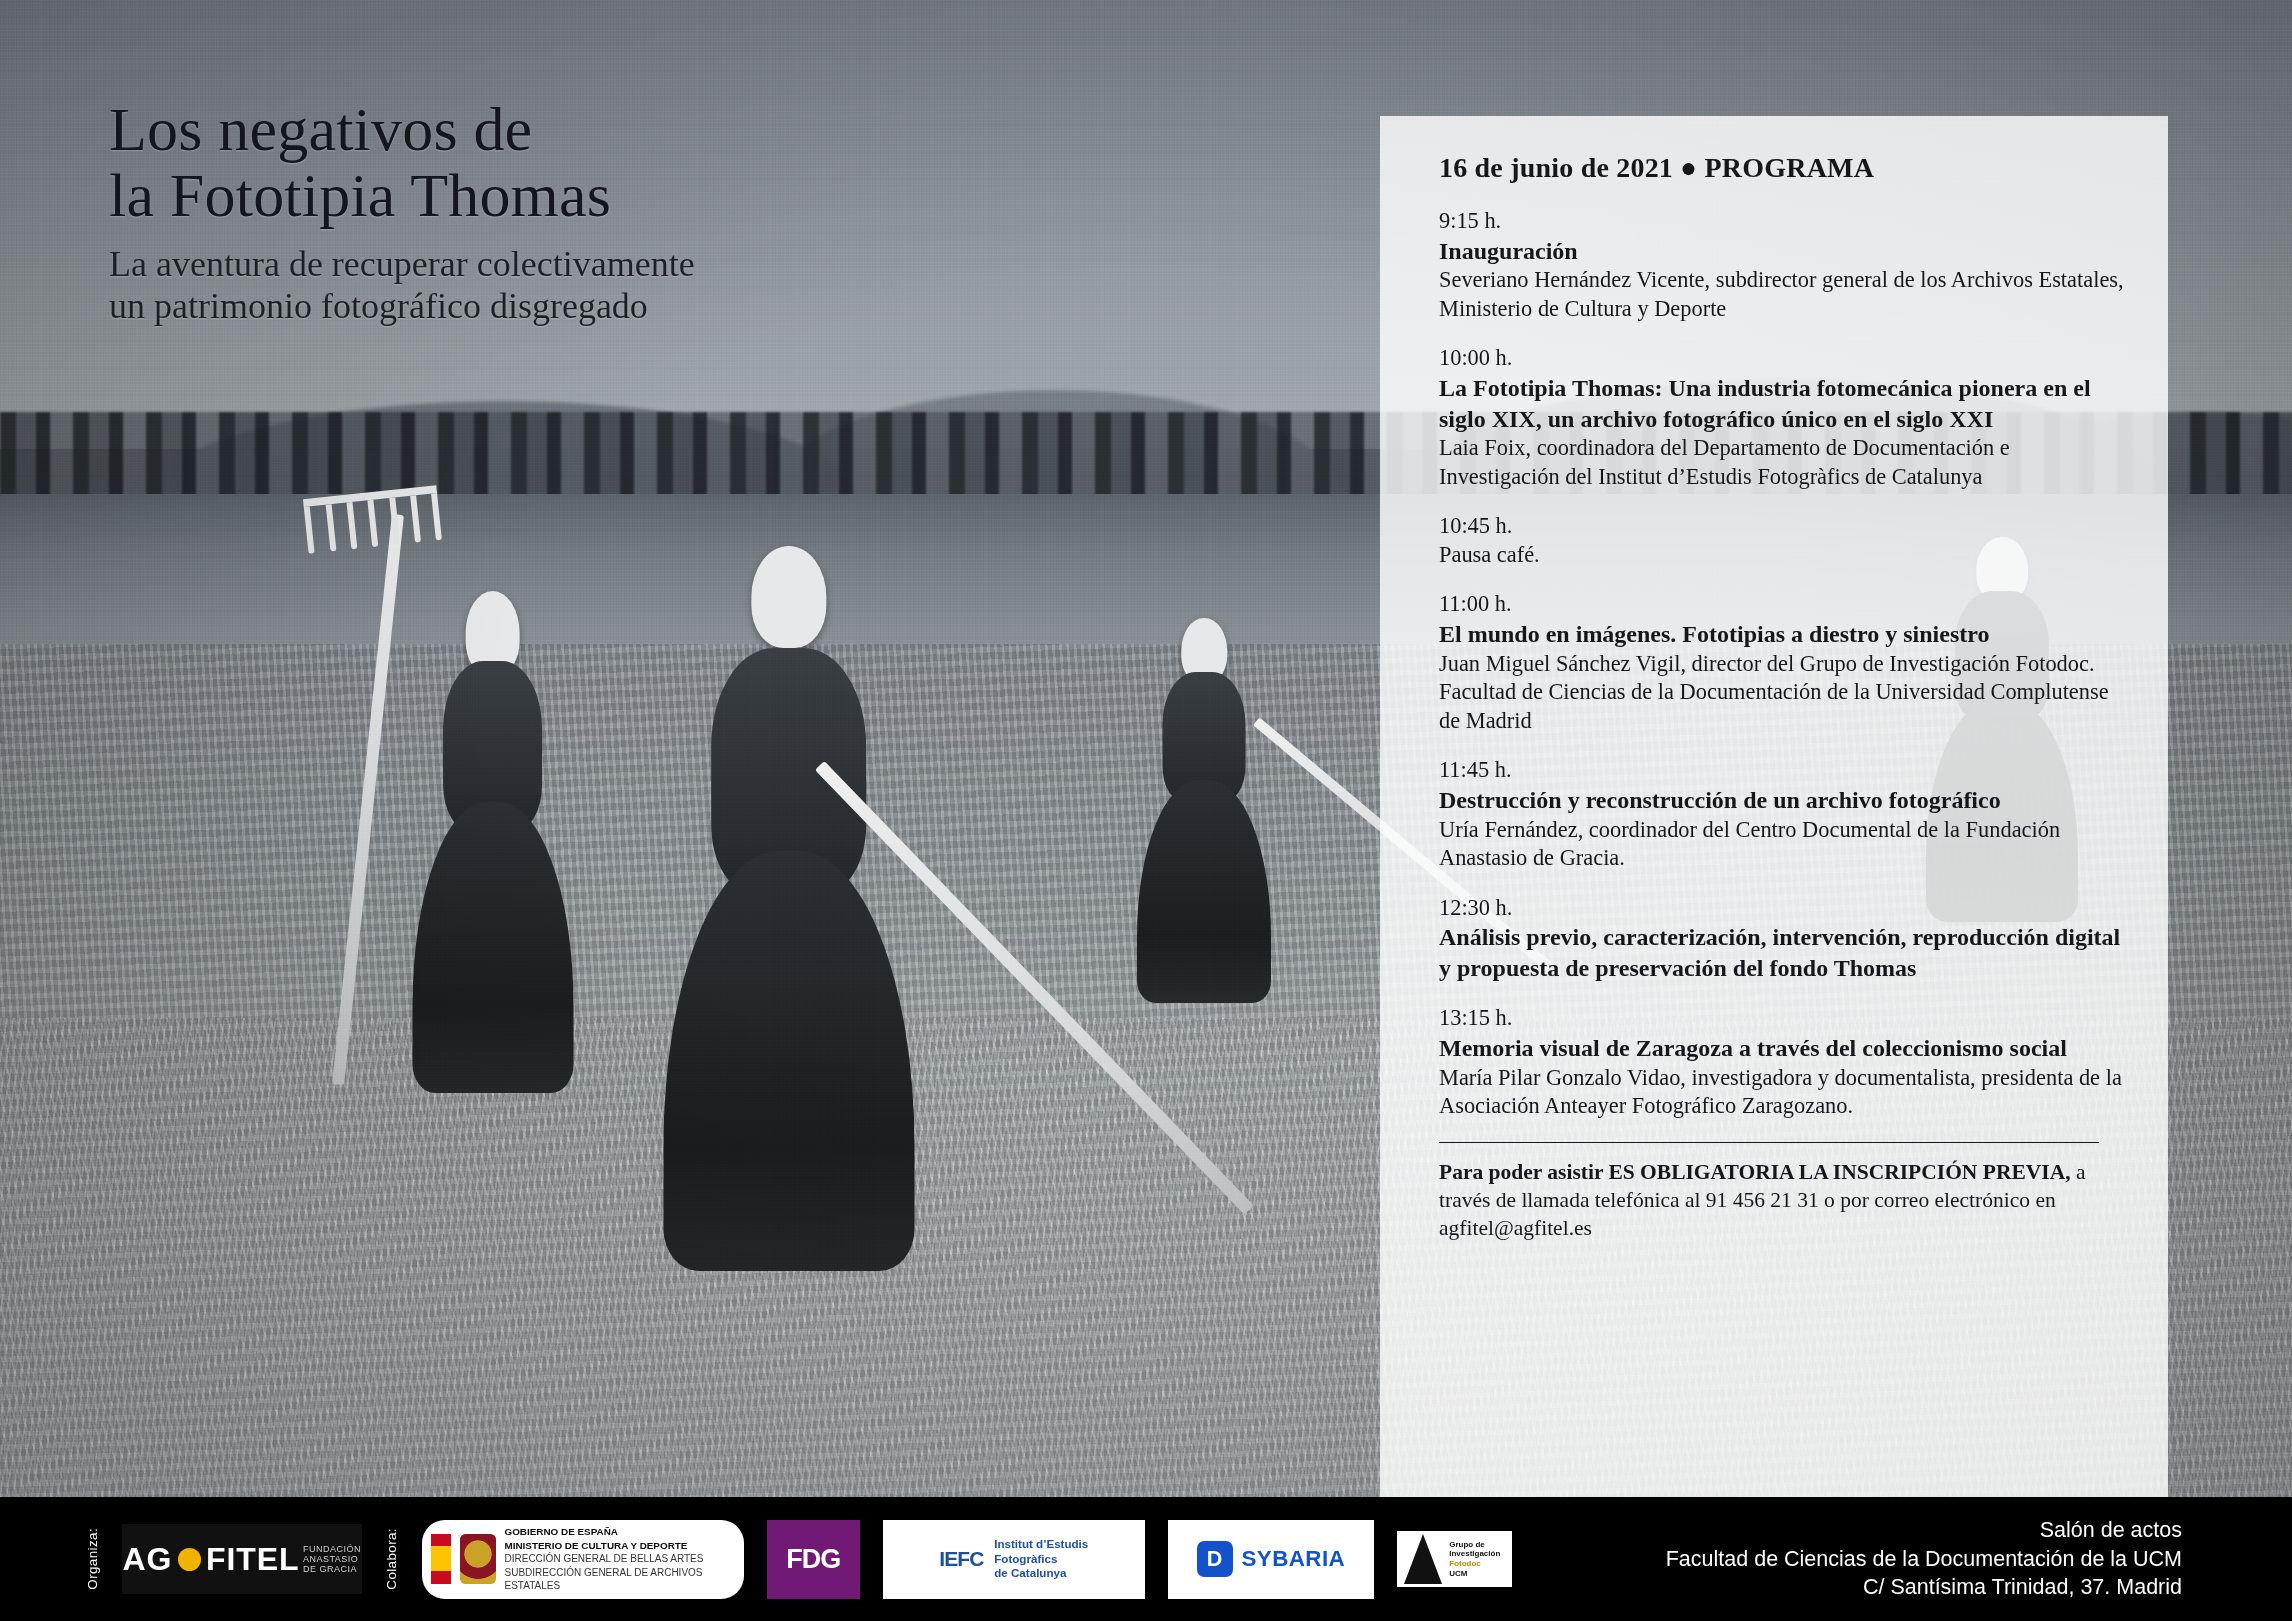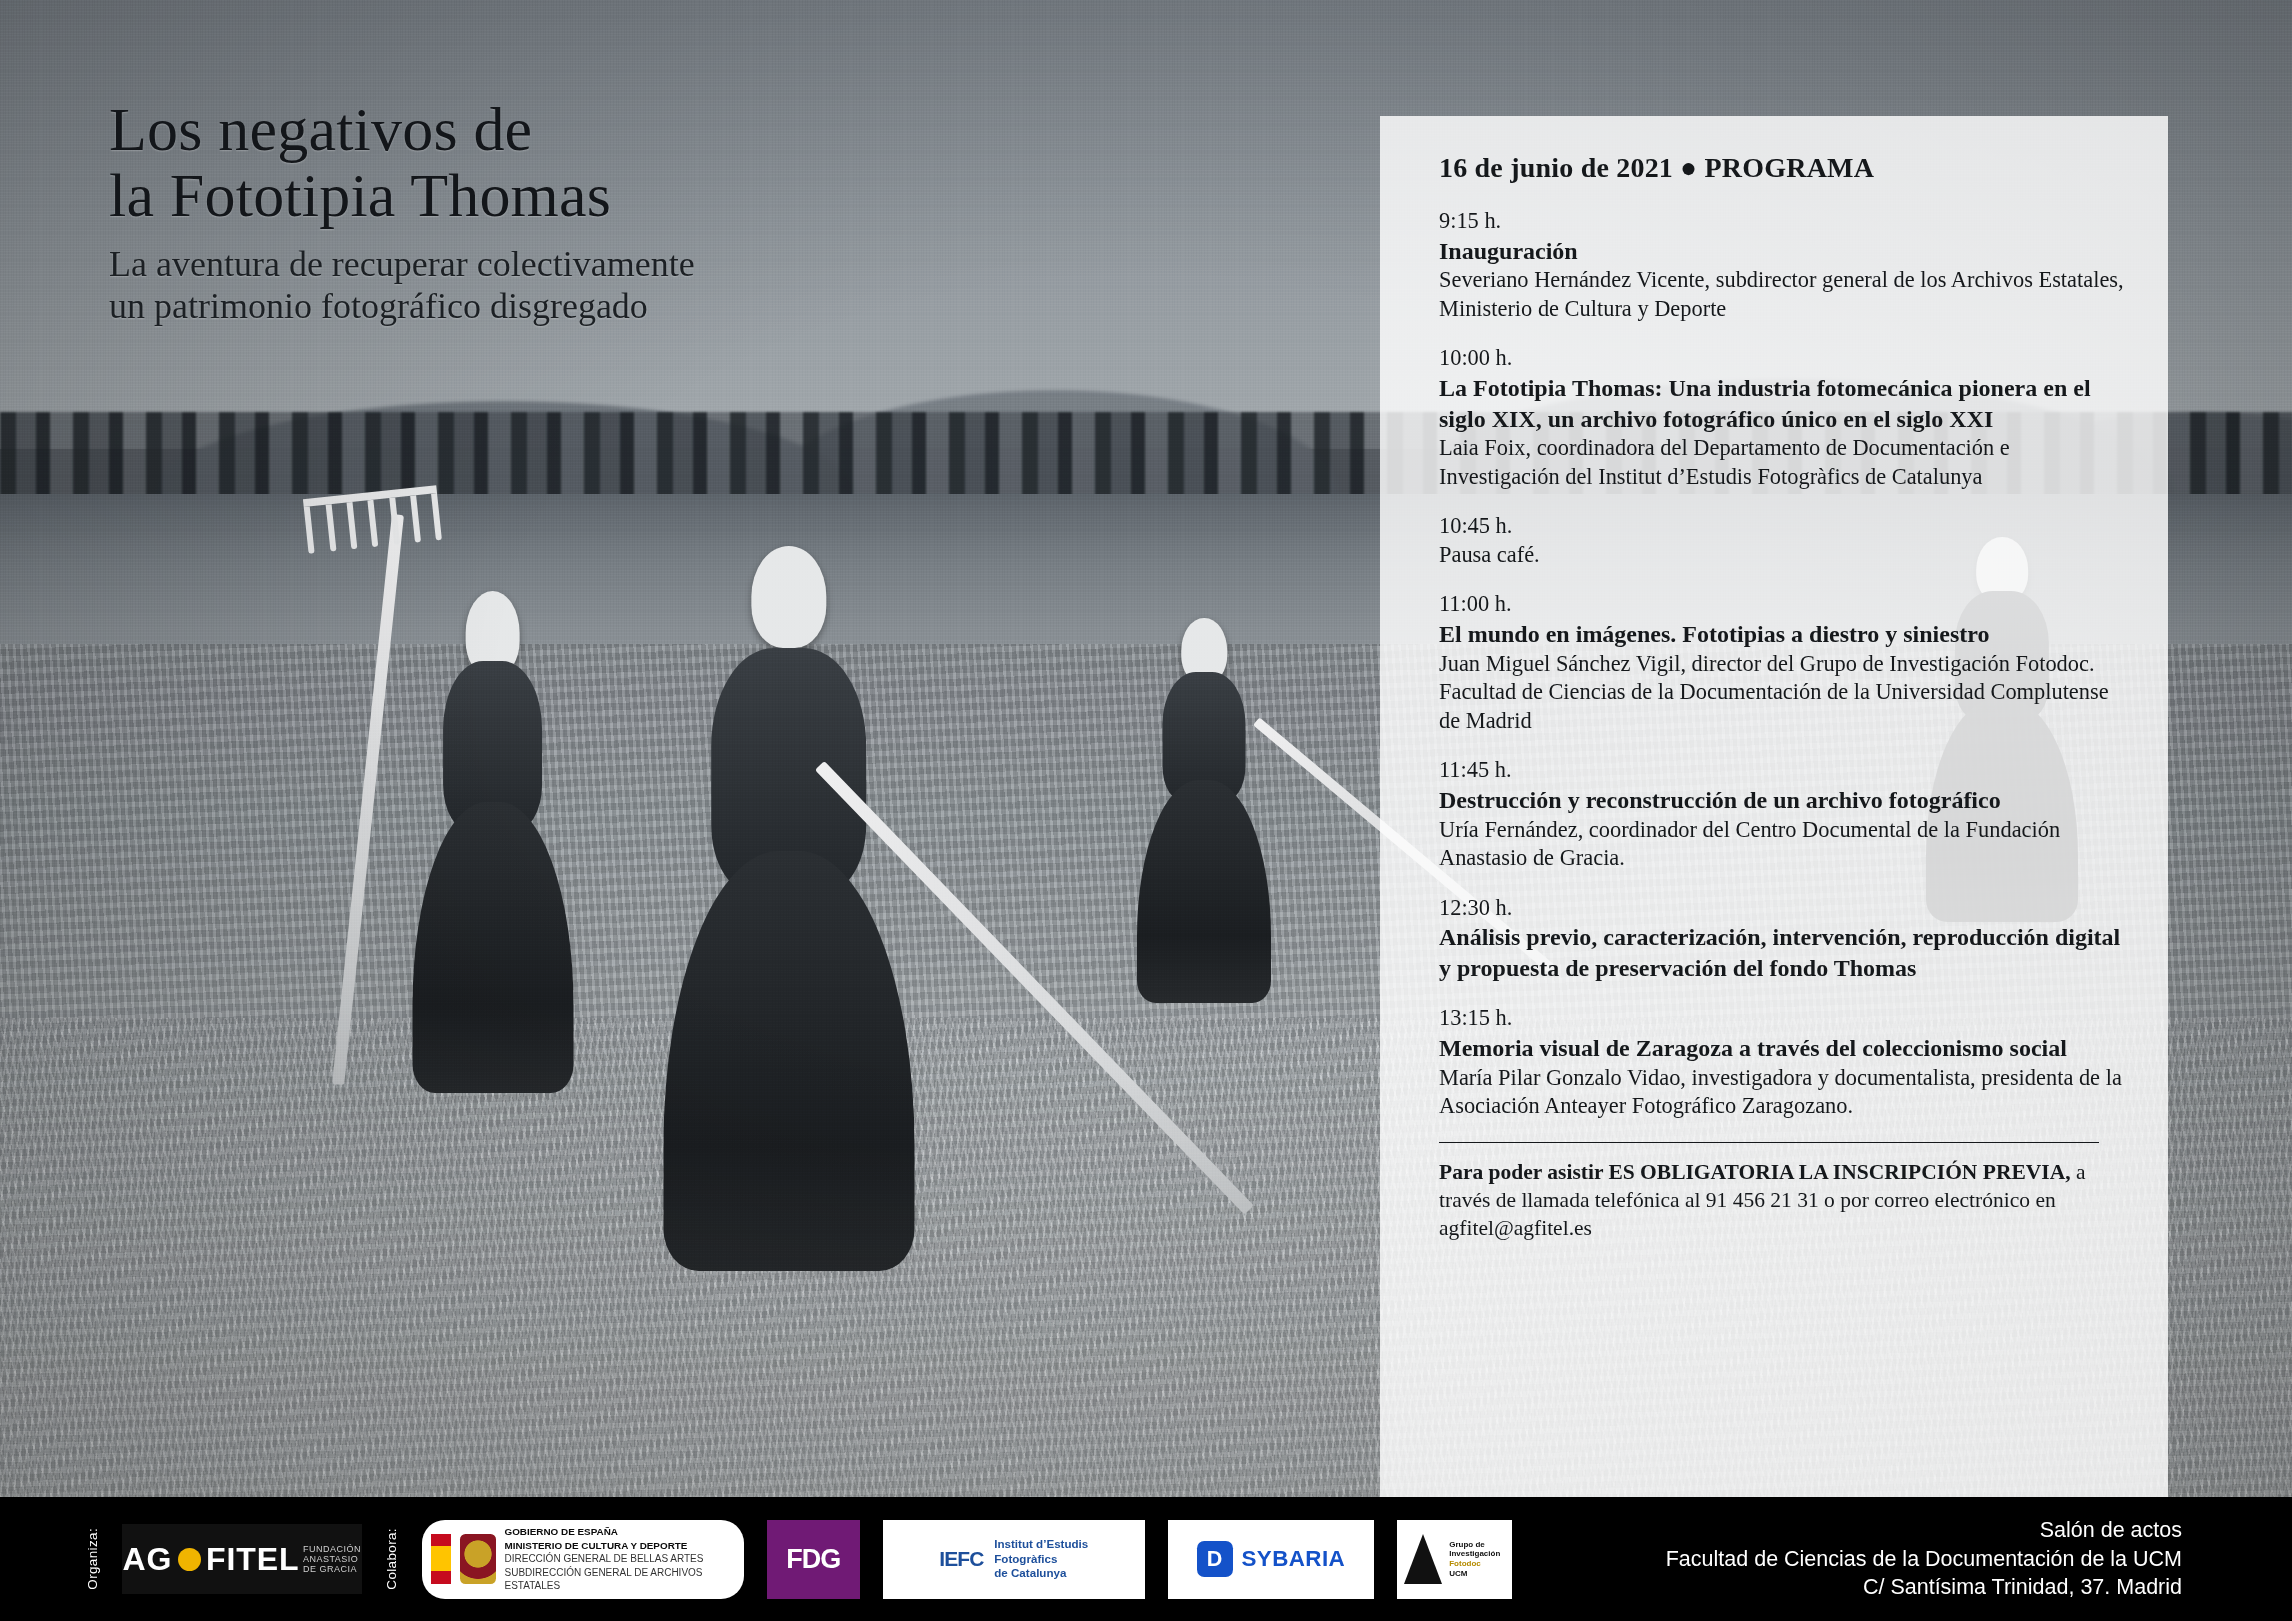--- a/index.html
+++ b/index.html
@@ -275,21 +275,21 @@
   .logo-sybaria .d {
     width: 36px; height: 36px; border-radius: 7.2px;
     background: #1452c9; color: #fff;
     display: flex; align-items: center; justify-content: center;
     font-size: 21.5px; font-weight: 700;
   }
   .logo-sybaria .name { font-size: 22.4px; font-weight: 700; letter-spacing: 0.4px; }
 
   .logo-ucm {
     background: #fff; color: #111;
-    width: 115px; height: 79px; gap: 7.2px; padding: 0 7.2px;
+    width: 115px; height: 56px; gap: 7.2px; padding: 0 7.2px;
   }
   .logo-ucm .tri {
     width: 0; height: 0;
     border-left: 19.7px solid transparent;
     border-right: 19.7px solid transparent;
     border-bottom: 50px solid #111;
   }
   .logo-ucm .ucm-txt { font-size: 8px; line-height: 1.2; font-weight: 700; }
   .logo-ucm .ucm-txt .y { color: #b58b00; }
 

